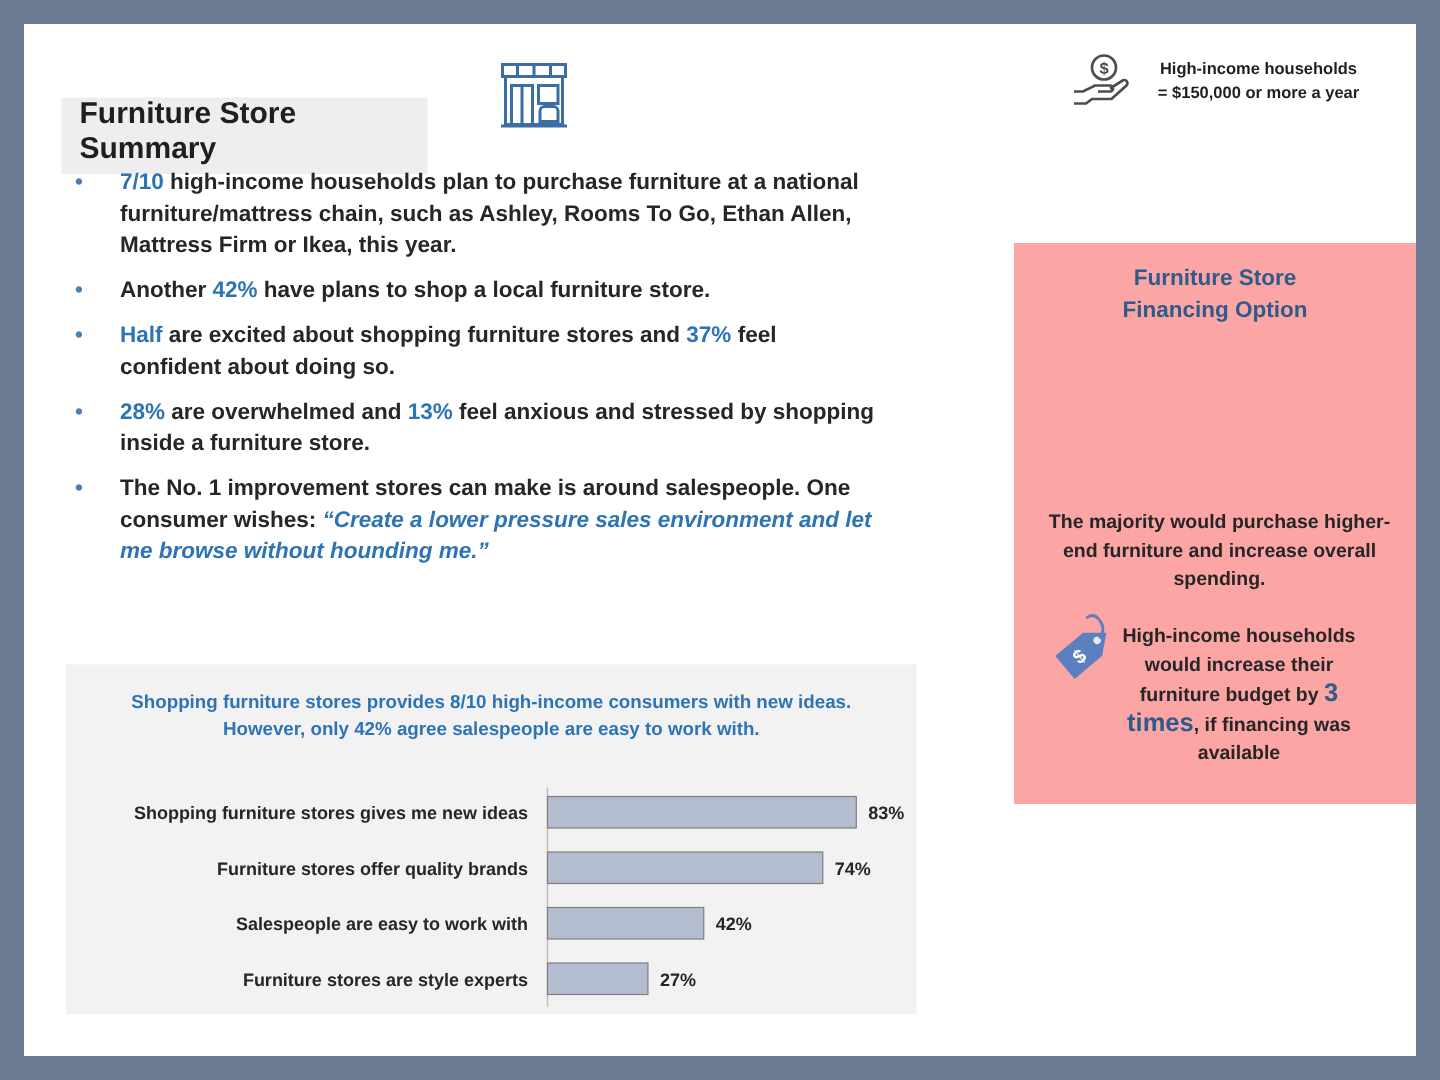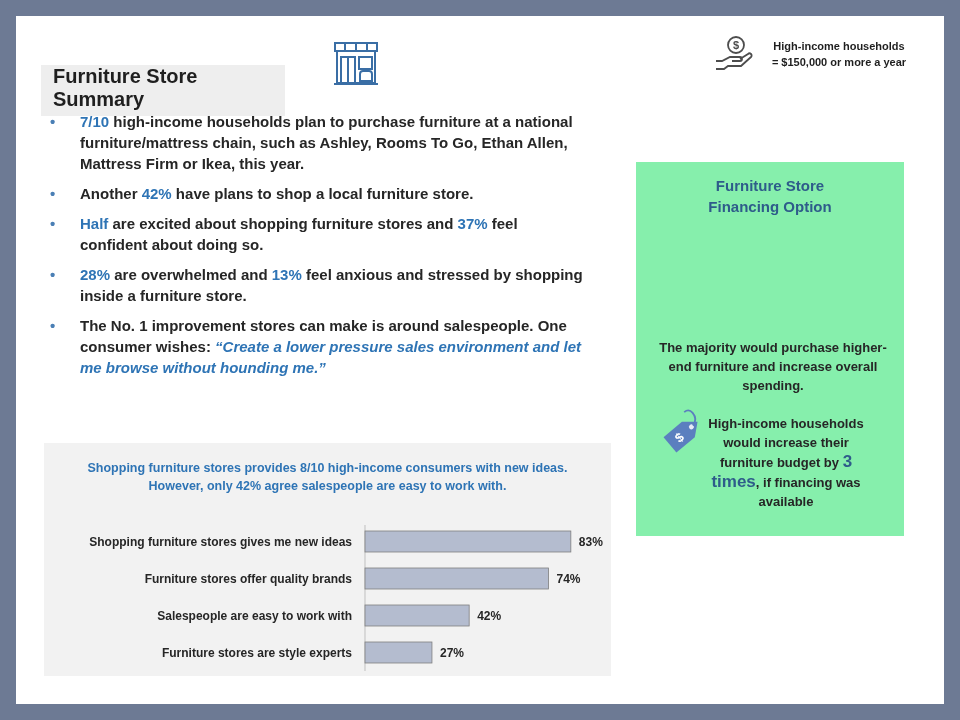--- a/index.html
+++ b/index.html
@@ -58,23 +58,23 @@
   .bullets li::before {
     content: "•";
     position: absolute; left: 4px; top: 0;
     color: #4a7fb5;
   }
   .hl { color: #2e74b5; }
   .quote { color: #2e74b5; font-style: italic; }
 
   .fin-panel {
     position: absolute;
-    left: 620px; top: 146px;
+    left: 660px; top: 146px;
     width: 268px; height: 374px;
-    background: #86efac;
+    background: #fca5a5;
   }
   .fin-title {
     position: absolute; left: 0; top: 13px; width: 100%;
     text-align: center;
     color: #2e5c8a;
     font-size: 15px; font-weight: bold;
     line-height: 21px;
   }
   .fin-p1 {
     position: absolute; left: 18px; top: 68px; width: 238px;

